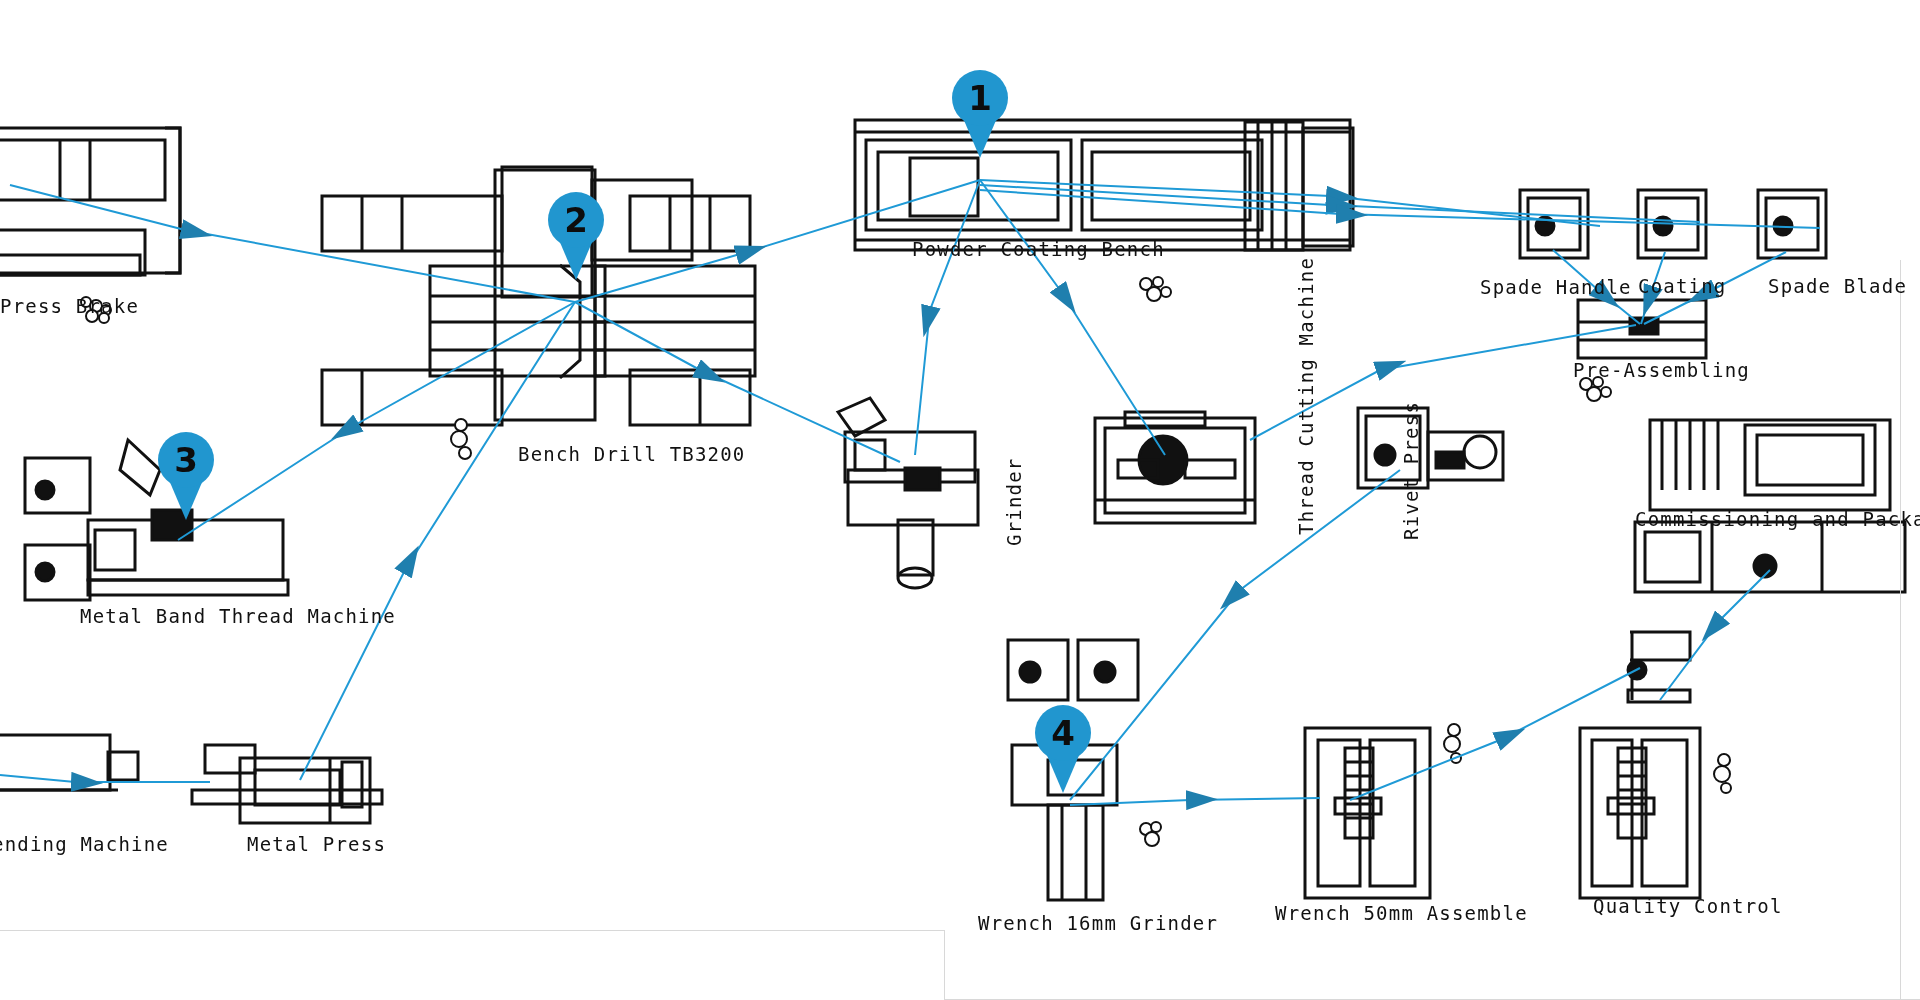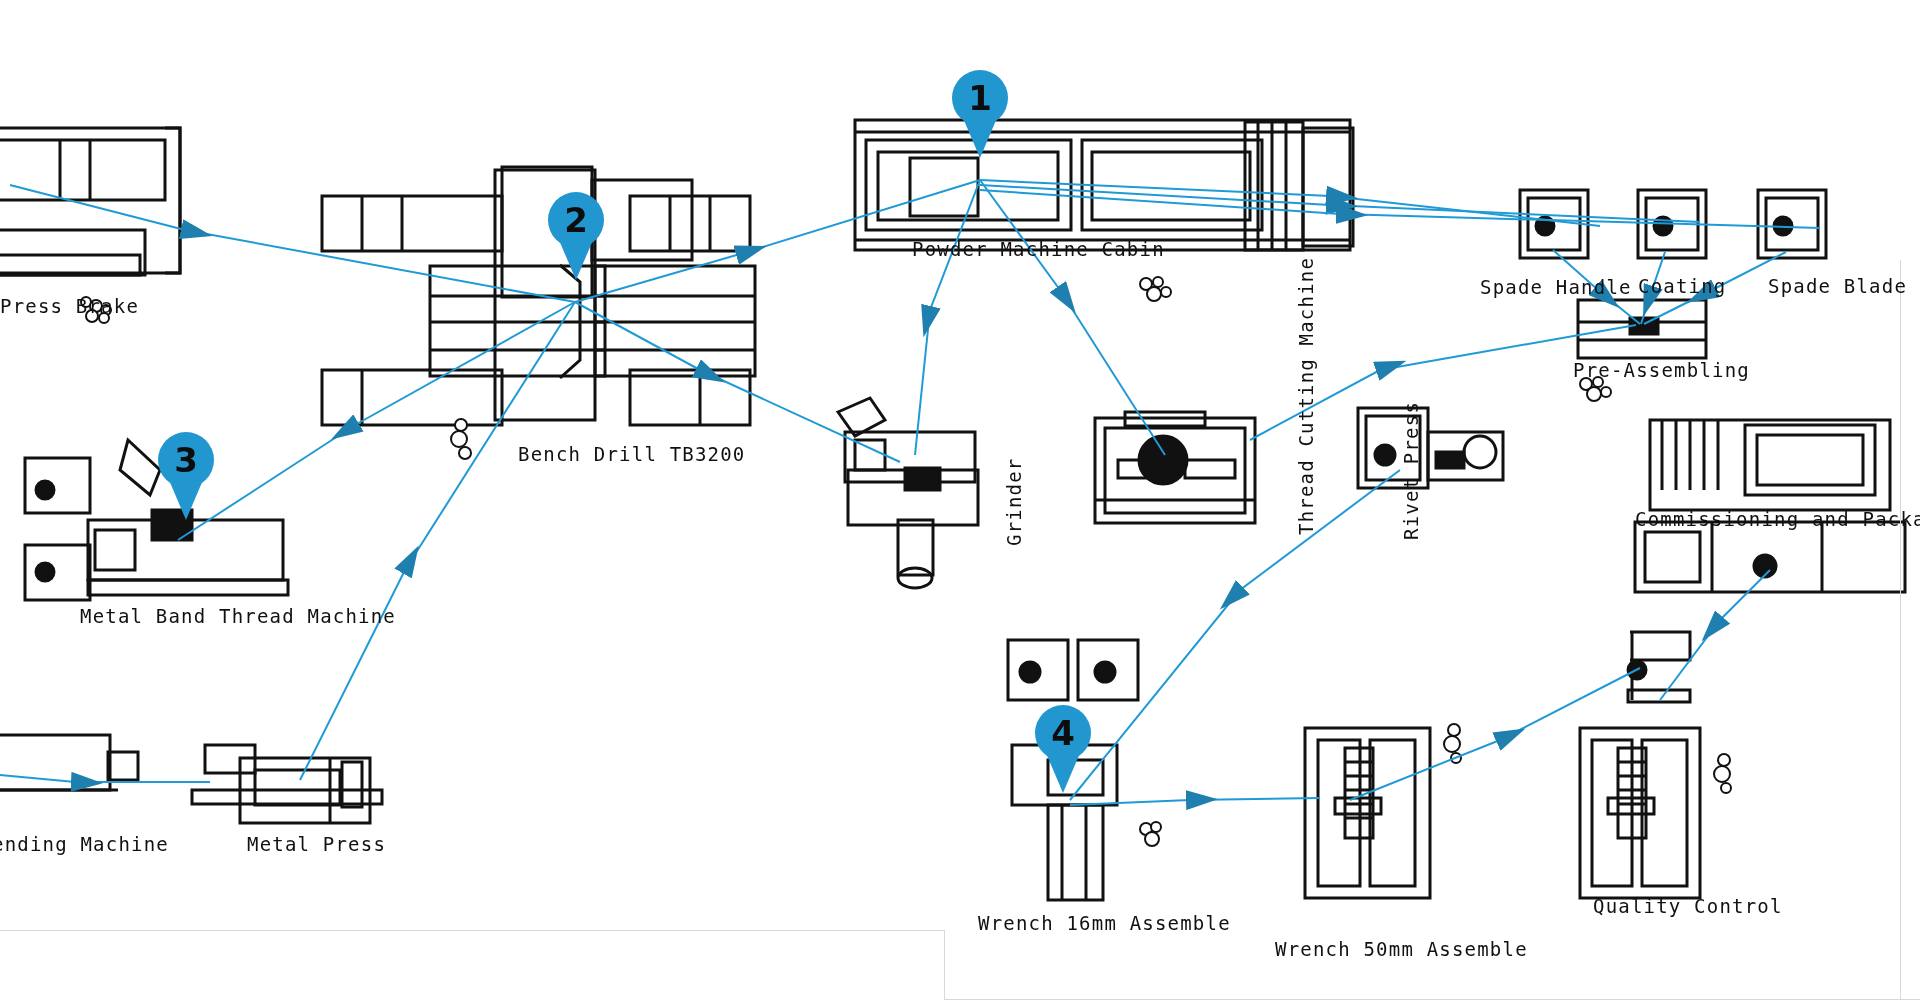--- a/index.html
+++ b/index.html
@@ -376,26 +376,26 @@
   <div>
     <div class="marker" style="left:1035px; top:705px;">4</div>
     <div class="marker-tail" style="left:1046px; top:753px;"></div>
   </div>
 
   <div class="mlabel" style="left:0px;    top:295px;">Press Brake</div>
   <div class="mlabel" style="left:518px;  top:443px;">Bench Drill TB3200</div>
   <div class="mlabel" style="left:80px;   top:605px;">Metal Band Thread Machine</div>
   <div class="mlabel" style="left:-8px;   top:833px;">ending Machine</div>
   <div class="mlabel" style="left:247px;  top:833px;">Metal Press</div>
-  <div class="mlabel" style="left:912px;  top:238px;">Powder Machine Cabin</div>
+  <div class="mlabel" style="left:912px;  top:238px;">Powder Coating Bench</div>
   <div class="mlabel vert" style="left:1003px; top:546px;">Grinder</div>
   <div class="mlabel vert" style="left:1295px; top:535px;">Thread Cutting Machine</div>
   <div class="mlabel vert" style="left:1400px; top:540px;">Rivet Press</div>
   <div class="mlabel" style="left:1480px; top:262px;margin-top:14px;">Spade Handle</div>
   <div class="mlabel" style="left:1638px; top:275px;">Coating</div>
   <div class="mlabel" style="left:1760px; top:275px;margin-left:8px;">Spade Blade</div>
   <div class="mlabel" style="left:1573px; top:359px;">Pre-Assembling</div>
   <div class="mlabel" style="left:1635px; top:508px;">Commissioning and Package</div>
-  <div class="mlabel" style="left:978px;  top:912px;">Wrench 16mm Assemble</div>
-  <div class="mlabel" style="left:1275px; top:902px;margin-top:36px;">Wrench 50mm Assemble</div>
+  <div class="mlabel" style="left:978px;  top:912px;">Wrench 16mm Grinder</div>
+  <div class="mlabel" style="left:1275px; top:902px;">Wrench 50mm Assemble</div>
   <div class="mlabel" style="left:1593px; top:895px;">Quality Control</div>
 
 </div>
 
 </body></html>

